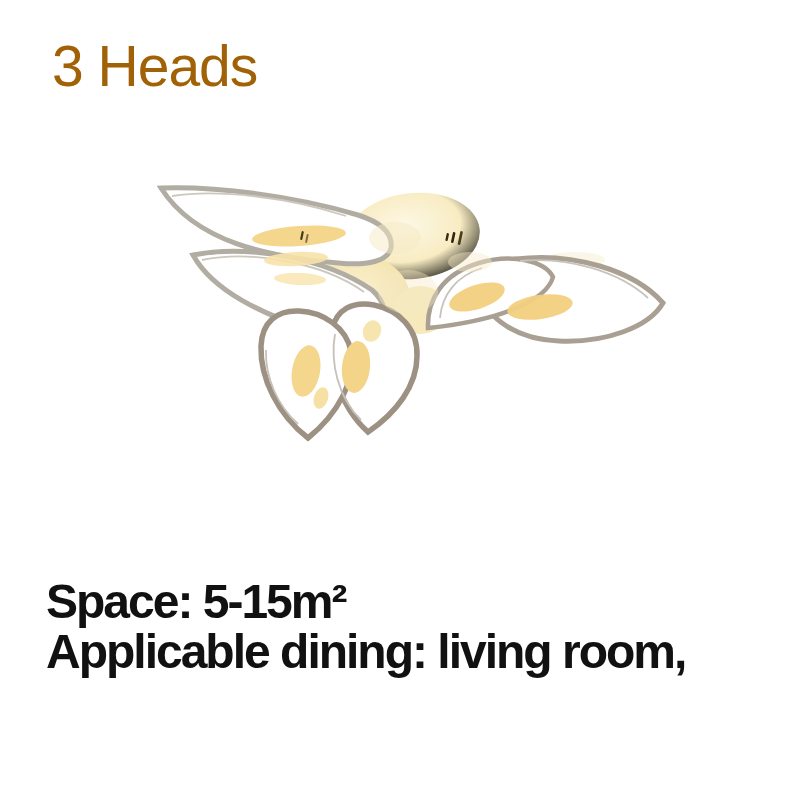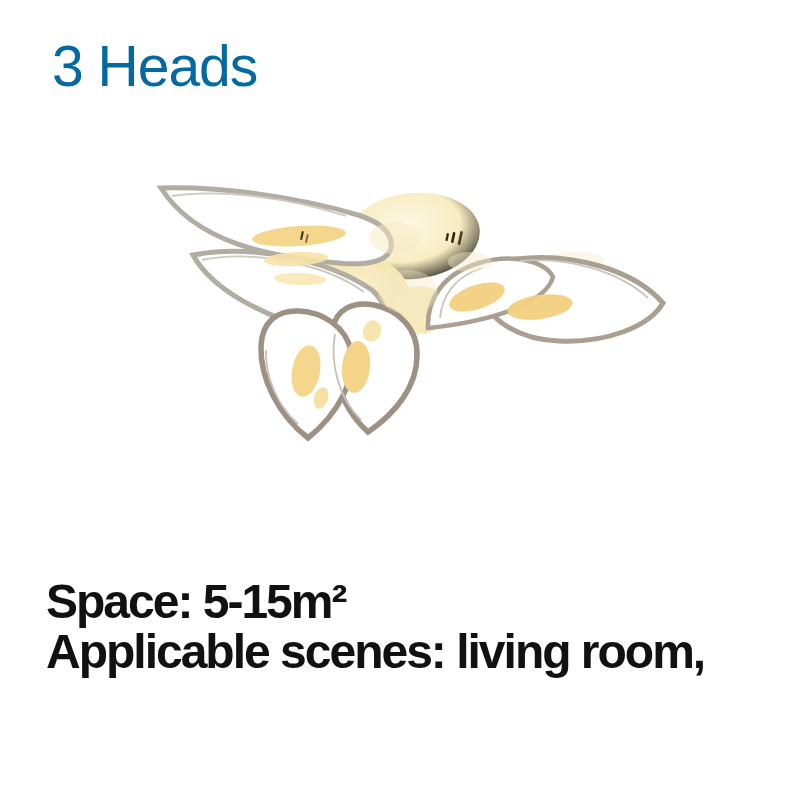--- a/index.html
+++ b/index.html
@@ -11,21 +11,21 @@
     overflow: hidden;
     font-family: "Liberation Sans", sans-serif;
   }
   .title {
     position: absolute;
     left: 52px;
     top: 33px;
     font-size: 57px;
     font-weight: 400;
     letter-spacing: -1px;
-    color: #0369a1;
+    color: #a16207;
     white-space: nowrap;
   }
   .lamp-svg {
     position: absolute;
     left: 0;
     top: 0;
     width: 800px;
     height: 800px;
   }
   .specs {
@@ -108,16 +108,16 @@
 
     <g>
       <rect x="446" y="233" width="2.4" height="8" rx="1" fill="#3a2d15" transform="rotate(12 447 237)"></rect>
       <rect x="452" y="232" width="2.6" height="11" rx="1" fill="#2f2410" transform="rotate(12 453 237)"></rect>
       <rect x="459" y="231" width="2.6" height="14" rx="1" fill="#4a3a1c" transform="rotate(12 460 238)"></rect>
     </g>
   </svg>
 
   <div class="specs">
     <div>Space: 5-15m²</div>
-    <div>Applicable scenes: living room,</div>
+    <div>Applicable dining: living room,</div>
   </div>
 
 </div>
 
 </body></html>

